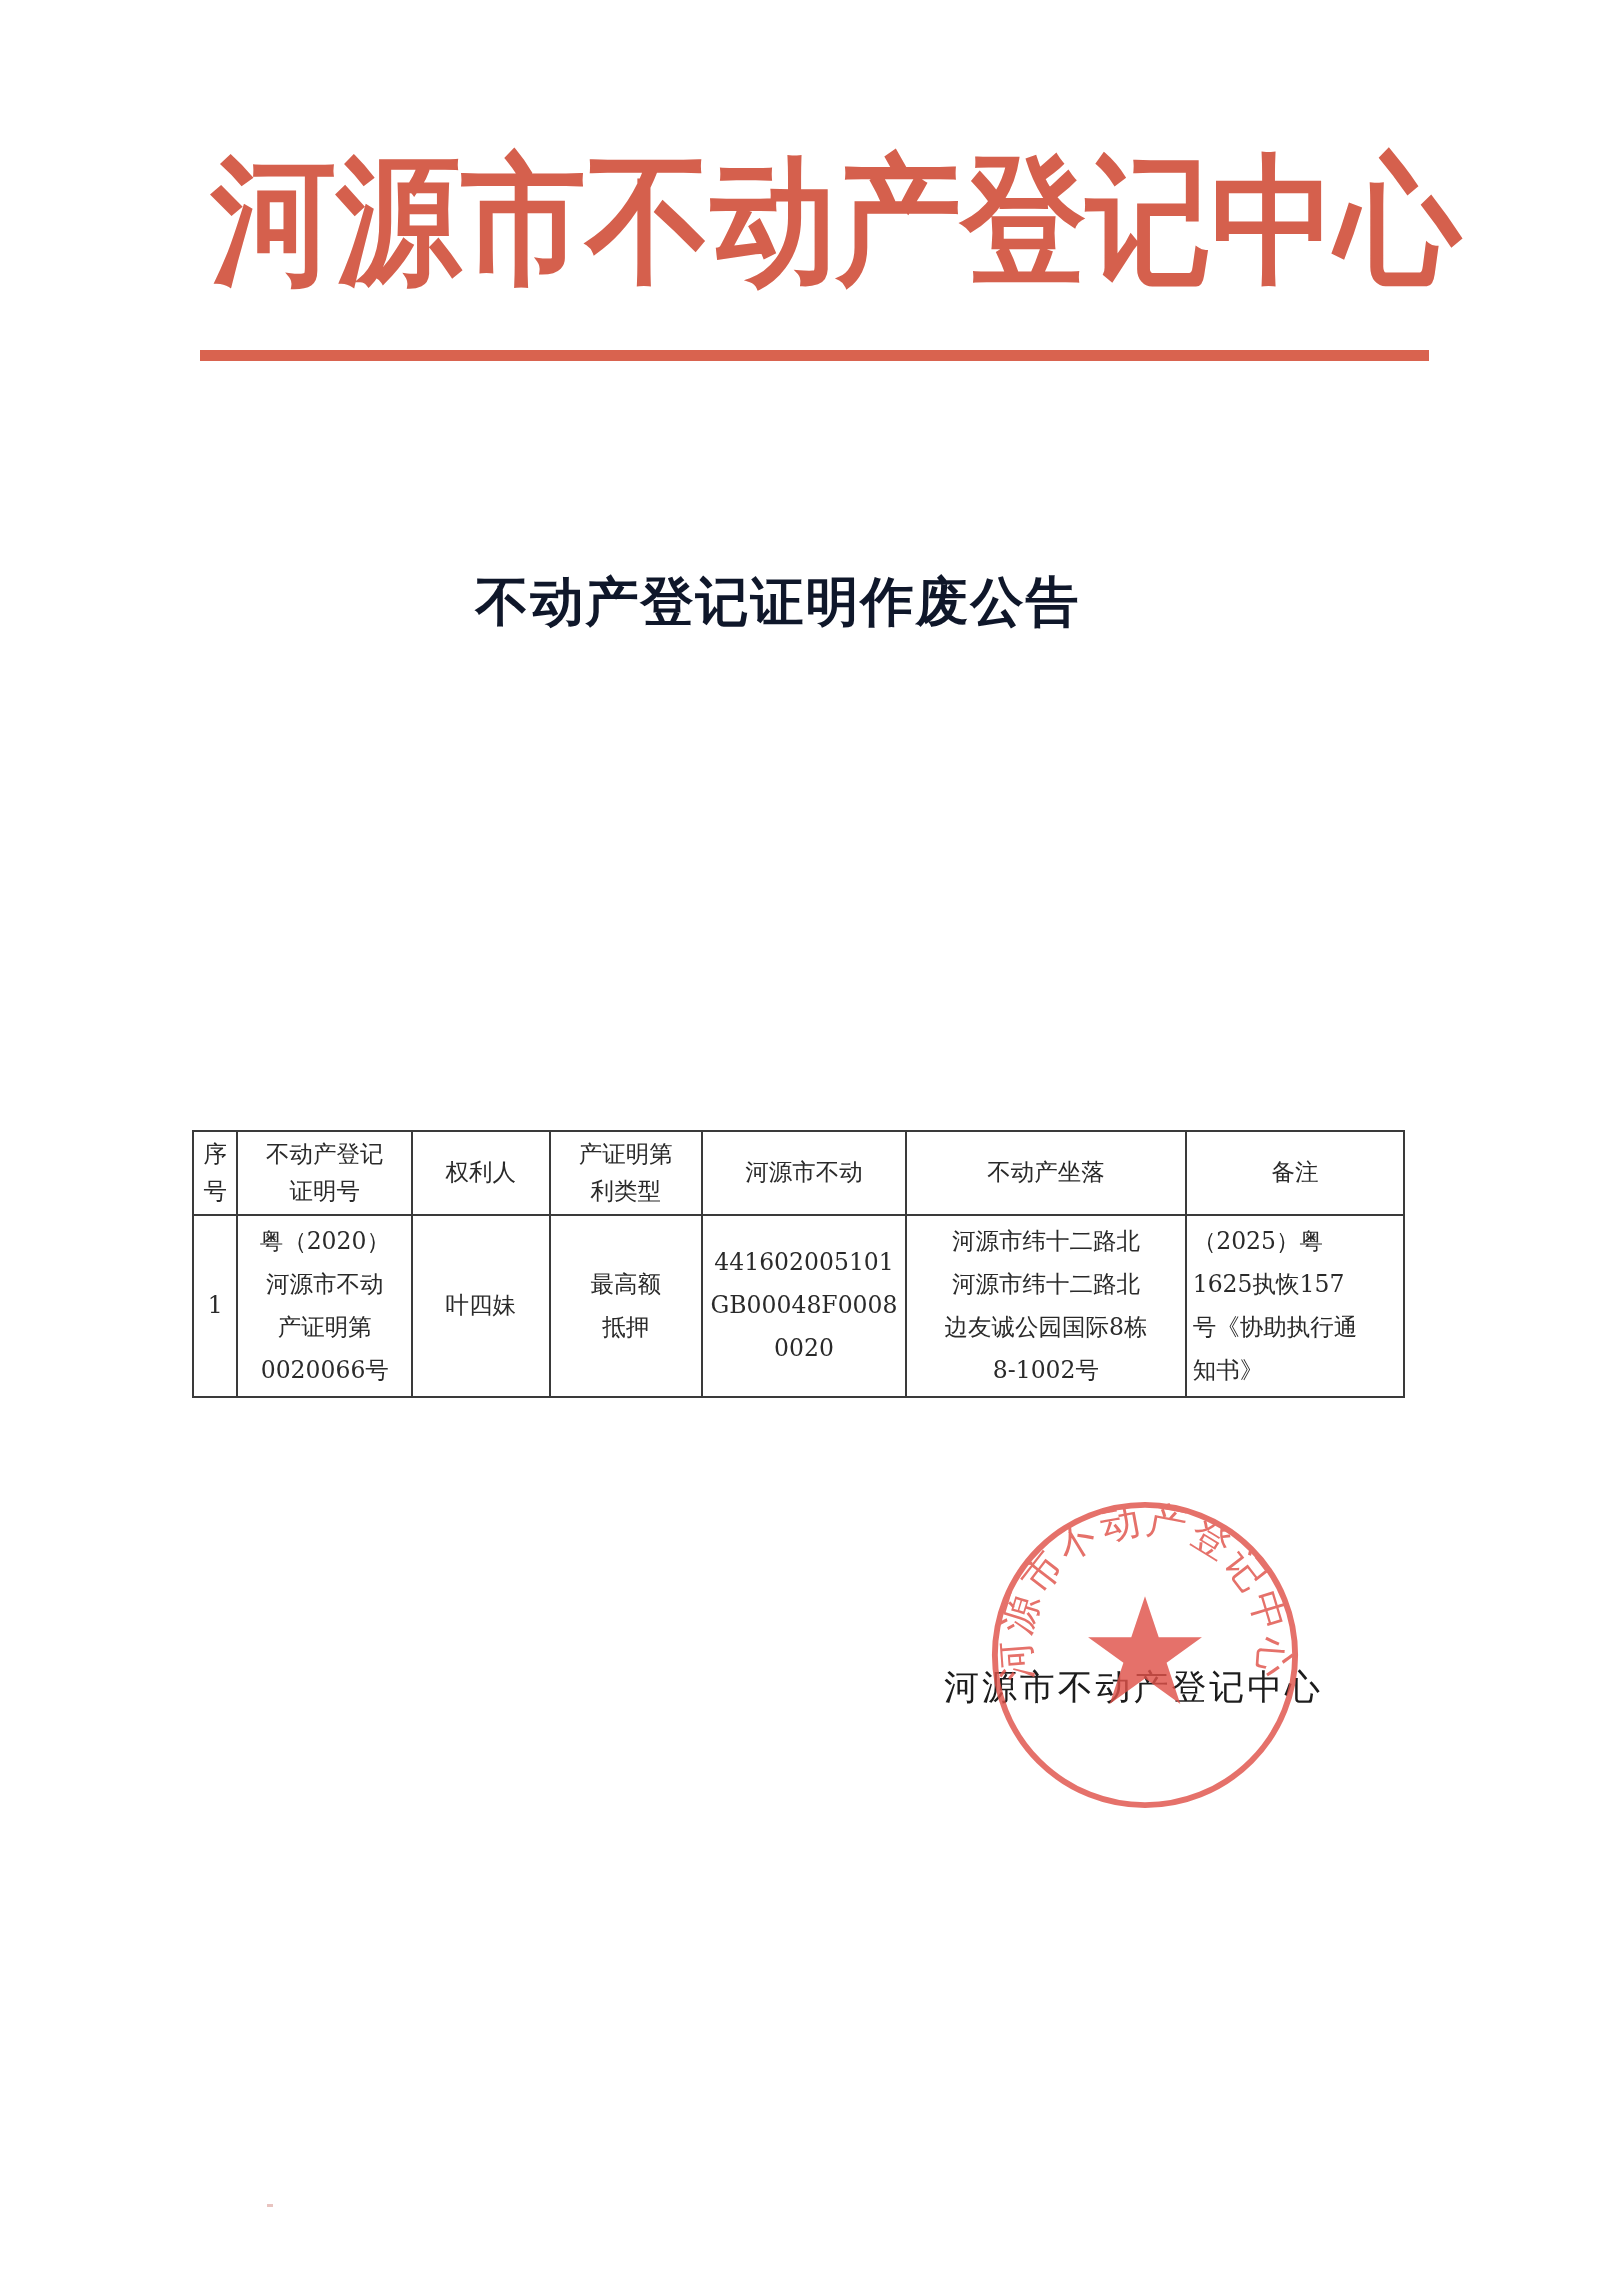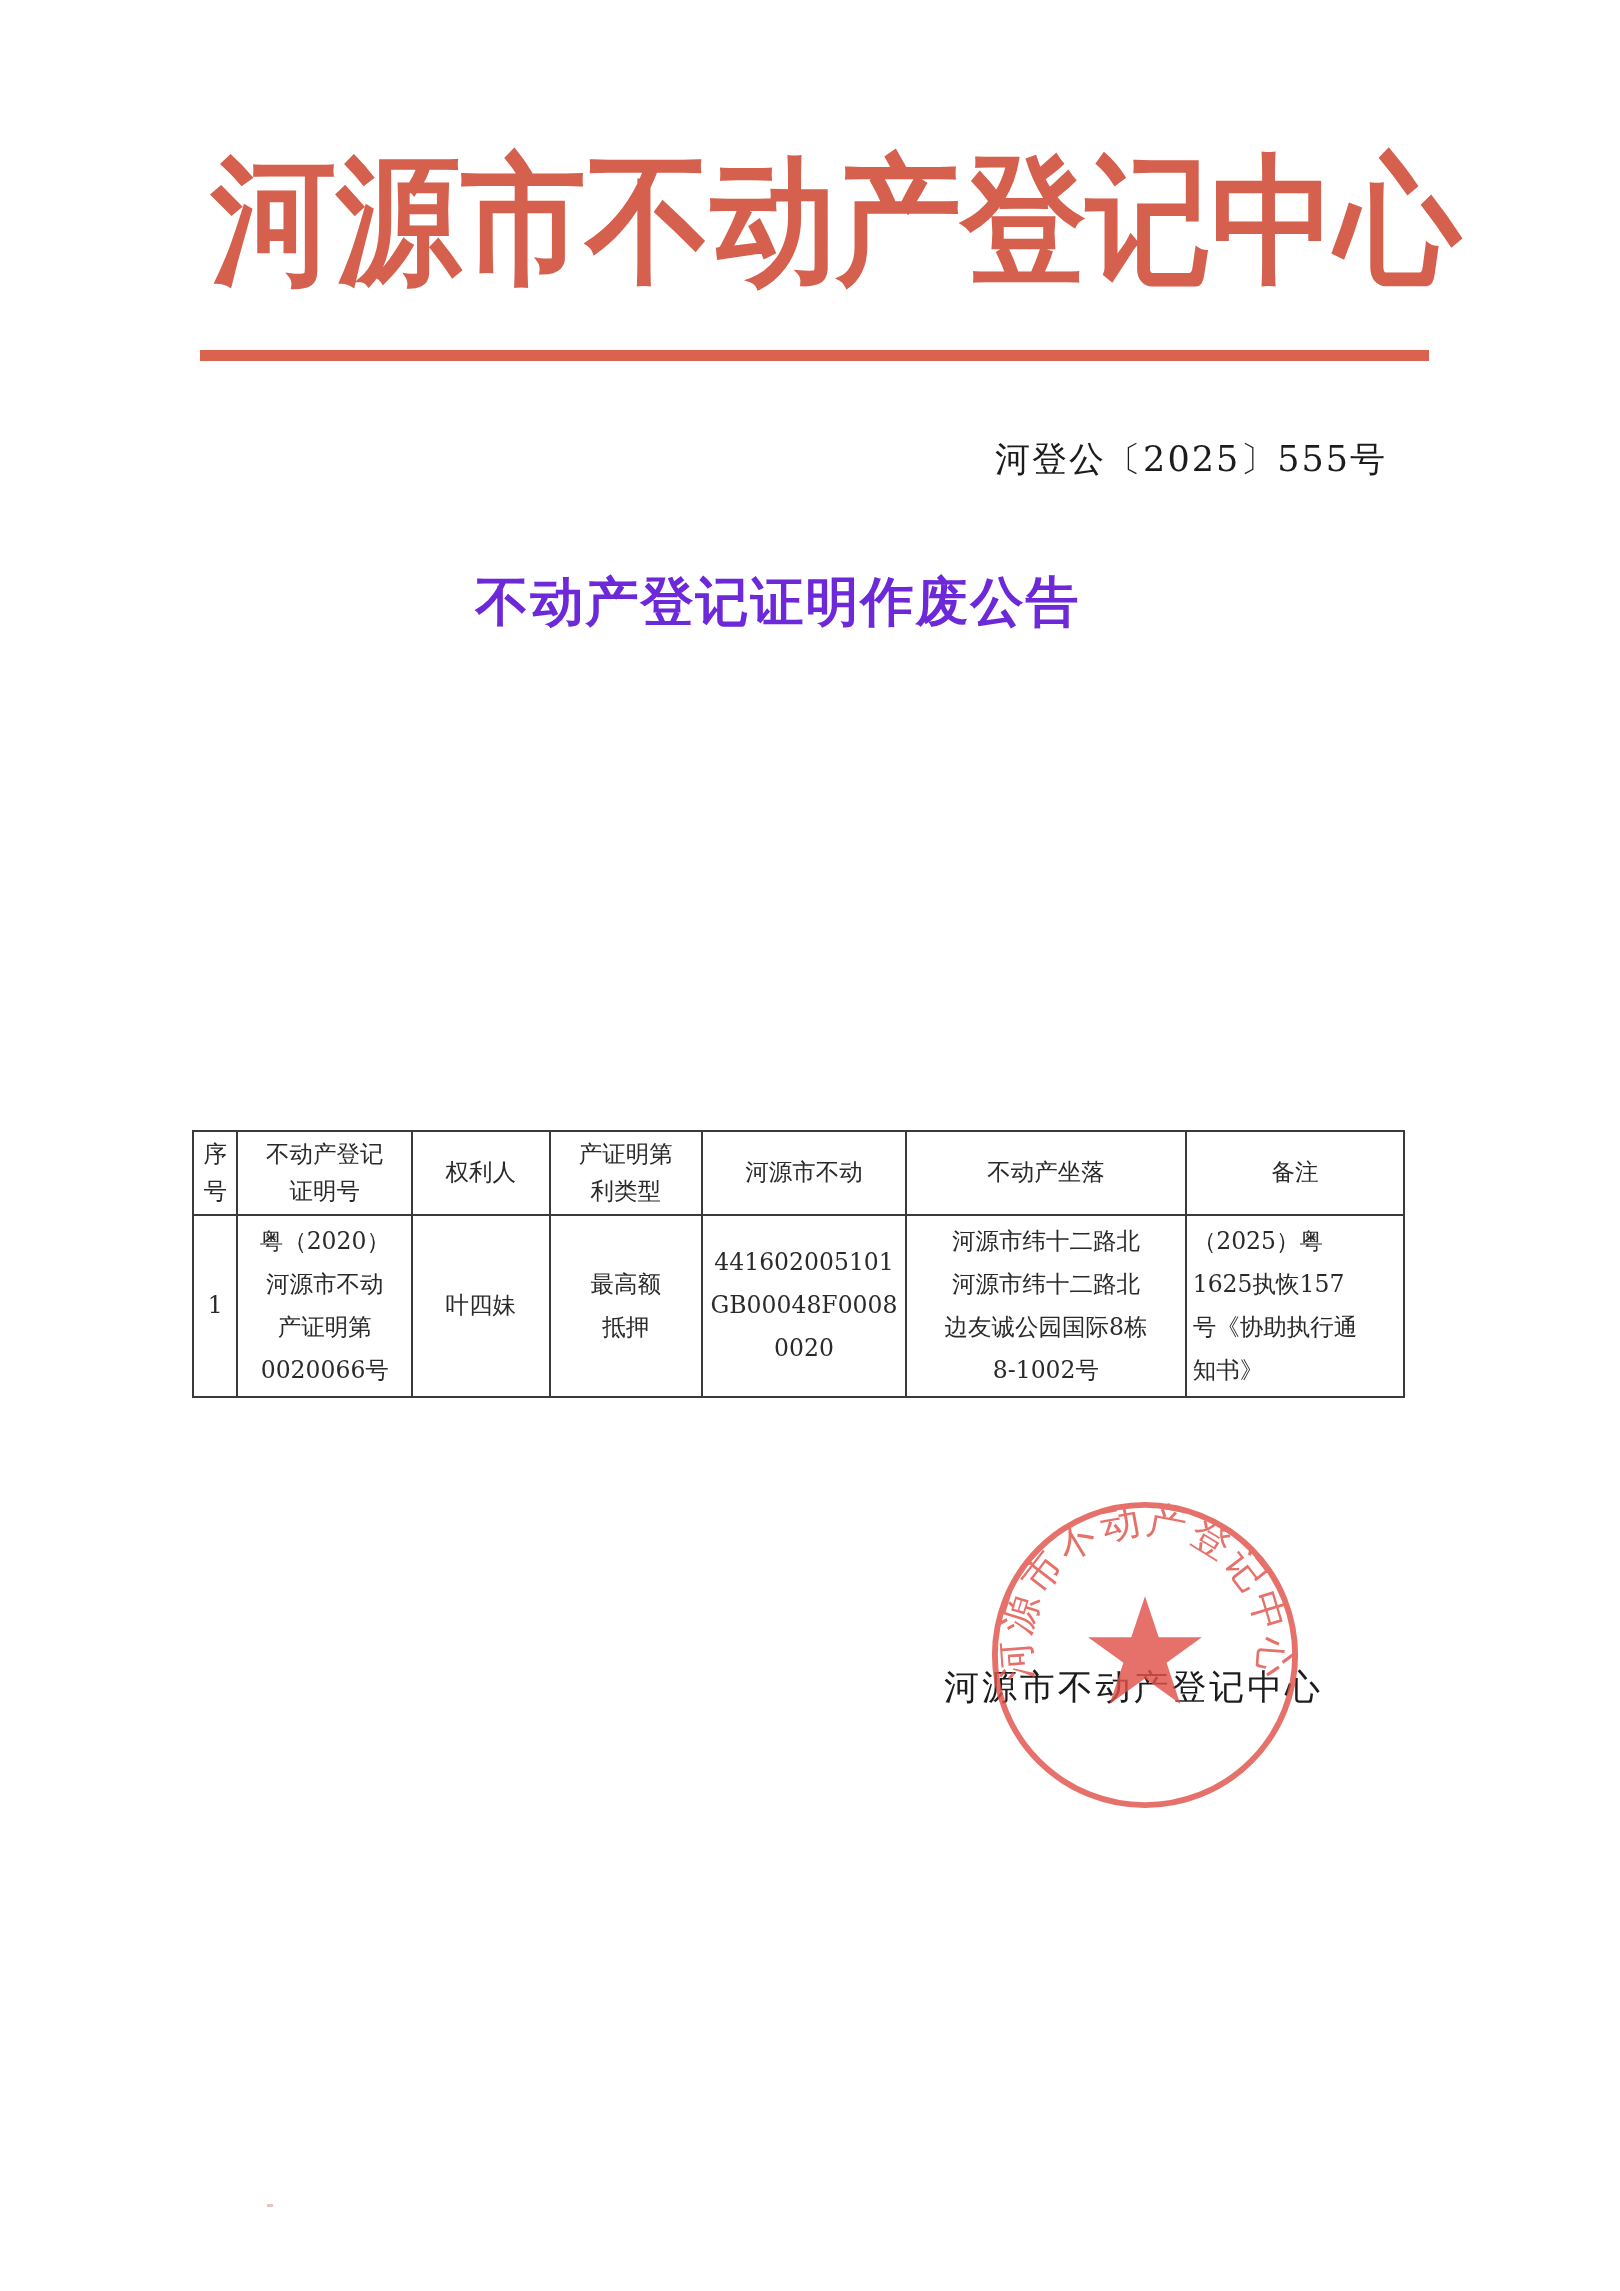--- a/index.html
+++ b/index.html
@@ -67,21 +67,21 @@
     
     .notice-title {
       position: absolute;
       left: 0;
       width: 1556px;
       top: 570px;
       text-align: center;
       font-size: 53px;
       font-weight: bold;
       letter-spacing: 2px;
-      color: #6d28d9;
+      color: #0f172a;
       line-height: 1.2;
     }
 
     
     .body-text {
       position: absolute;
       left: 253px;
       top: 714px;
       width: 1139px;
       font-size: 34px;
@@ -189,21 +189,20 @@
     <span>不</span>
     <span>动</span>
     <span>产</span>
     <span>登</span>
     <span>记</span>
     <span>中</span>
     <span>心</span>
   </div>
   <div class="letterhead-rule"></div>
 
-  <div class="doc-number">河登公〔2025〕555号</div>
 
   <div class="notice-title">不动产登记证明作废公告</div>
 
 
   <table class="notice-table">
     <colgroup>
       <col class="col-seq">
         <col class="col-cert">
         <col class="col-holder">
         <col class="col-type">

